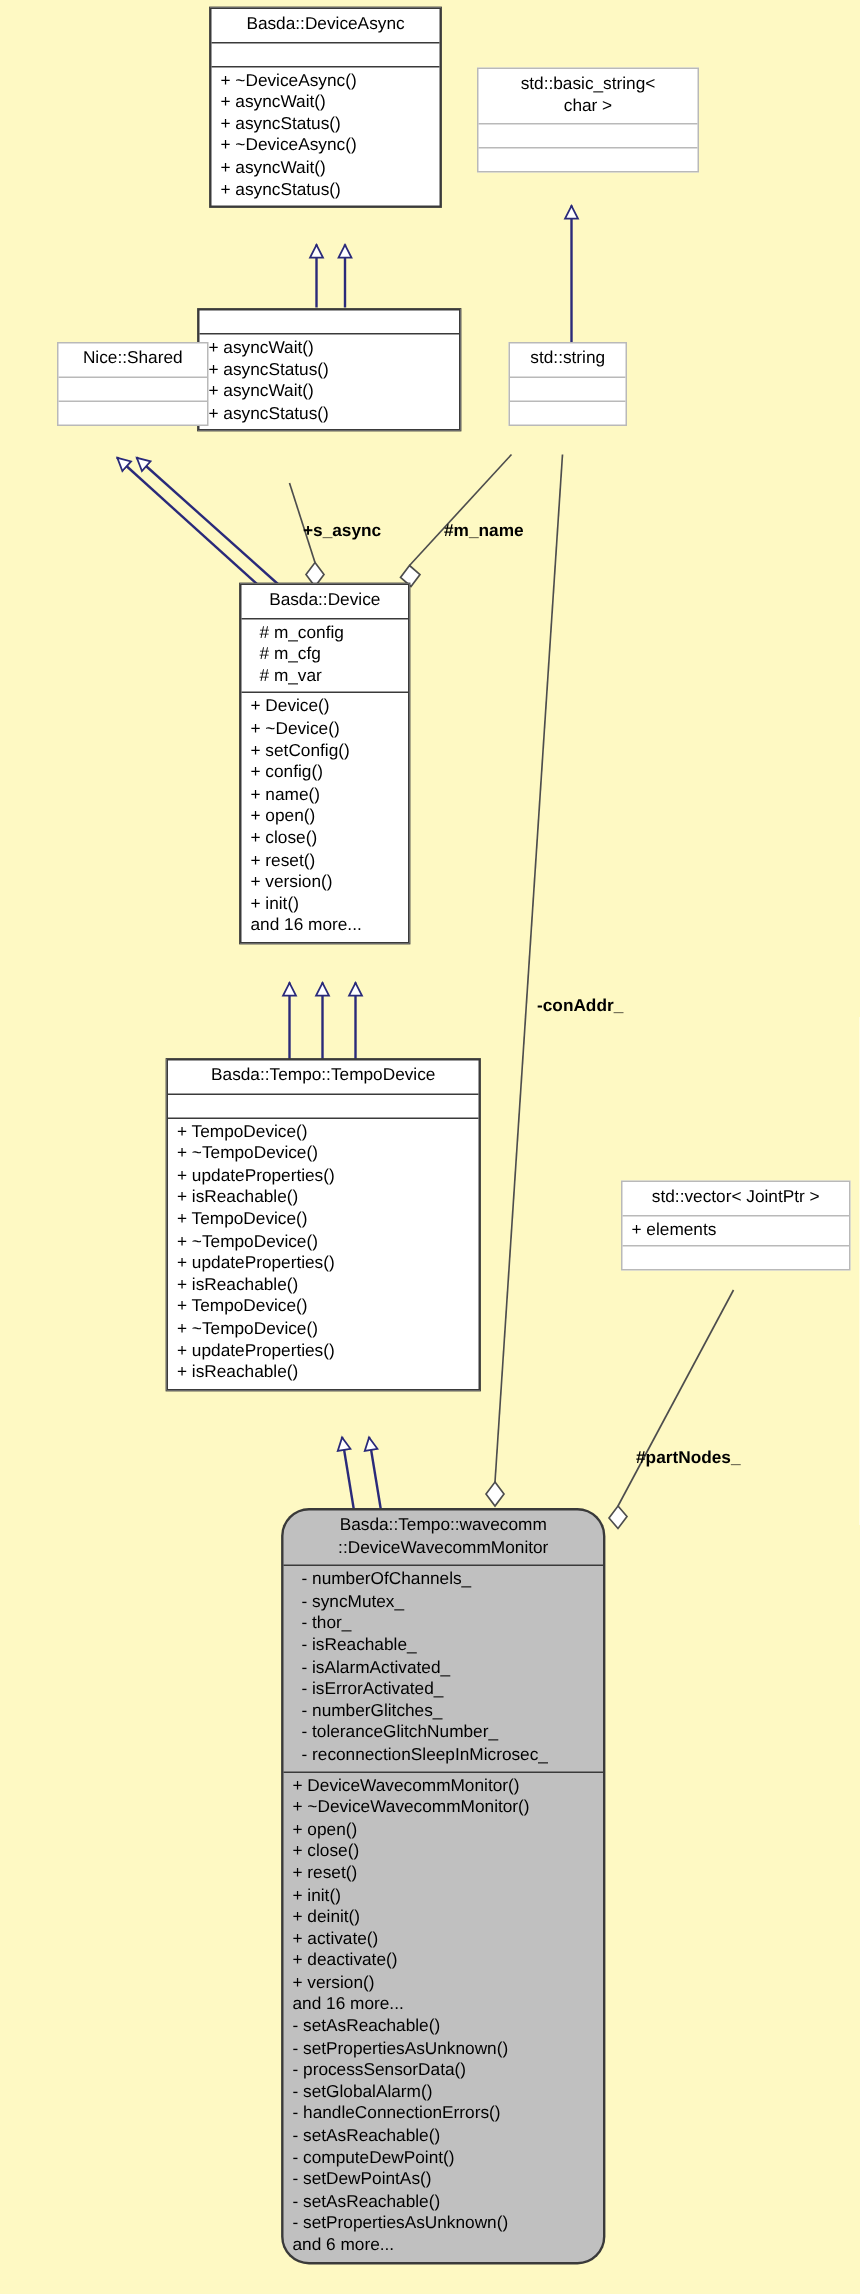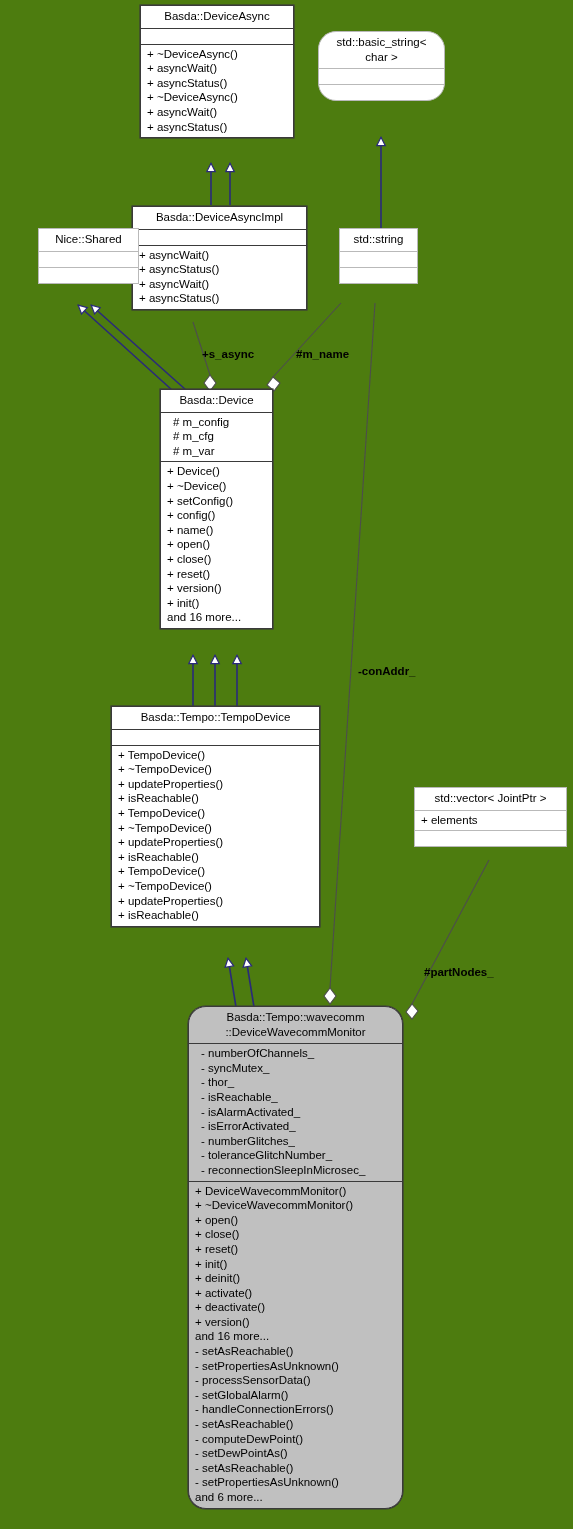--- a/index.html
+++ b/index.html
@@ -7,21 +7,21 @@
     padding: 0;
     background: #ffffff;
   }
   body {
     font-family: "Liberation Sans", "DejaVu Sans", sans-serif;
   }
   #canvas {
     position: relative;
     width: 573px;
     height: 1529px;
-    background: #4d7c0f;
+    background: #fef9c3;
     overflow: hidden;
   }
   svg.edges {
     position: absolute;
     left: 0;
     top: 0;
     width: 573px;
     height: 1529px;
     pointer-events: none;
   }
@@ -131,29 +131,28 @@
     <div class="sec methods">
       <div class="row">+ ~DeviceAsync()</div>
       <div class="row">+ asyncWait()</div>
       <div class="row">+ asyncStatus()</div>
       <div class="row">+ ~DeviceAsync()</div>
       <div class="row">+ asyncWait()</div>
       <div class="row">+ asyncStatus()</div>
     </div>
   </div>
 
-  <div class="node faint" style="left:318px; top:31px; width:127px;border-radius:18px;">
+  <div class="node faint" style="left:318px; top:45px; width:148px;">
     <div class="title">std::basic_string&lt;
 char &gt;</div>
     <div class="sec attrs empty"></div>
     <div class="sec methods empty"></div>
   </div>
 
   <div class="node solid" style="left:132px; top:206px; width:175px;">
-    <div class="title">Basda::DeviceAsyncImpl</div>
     <div class="sec attrs empty"></div>
     <div class="sec methods">
       <div class="row">+ asyncWait()</div>
       <div class="row">+ asyncStatus()</div>
       <div class="row">+ asyncWait()</div>
       <div class="row">+ asyncStatus()</div>
     </div>
   </div>
 
   <div class="node faint" style="left:6px; top:228px; width:101px;margin-left:32px;">

